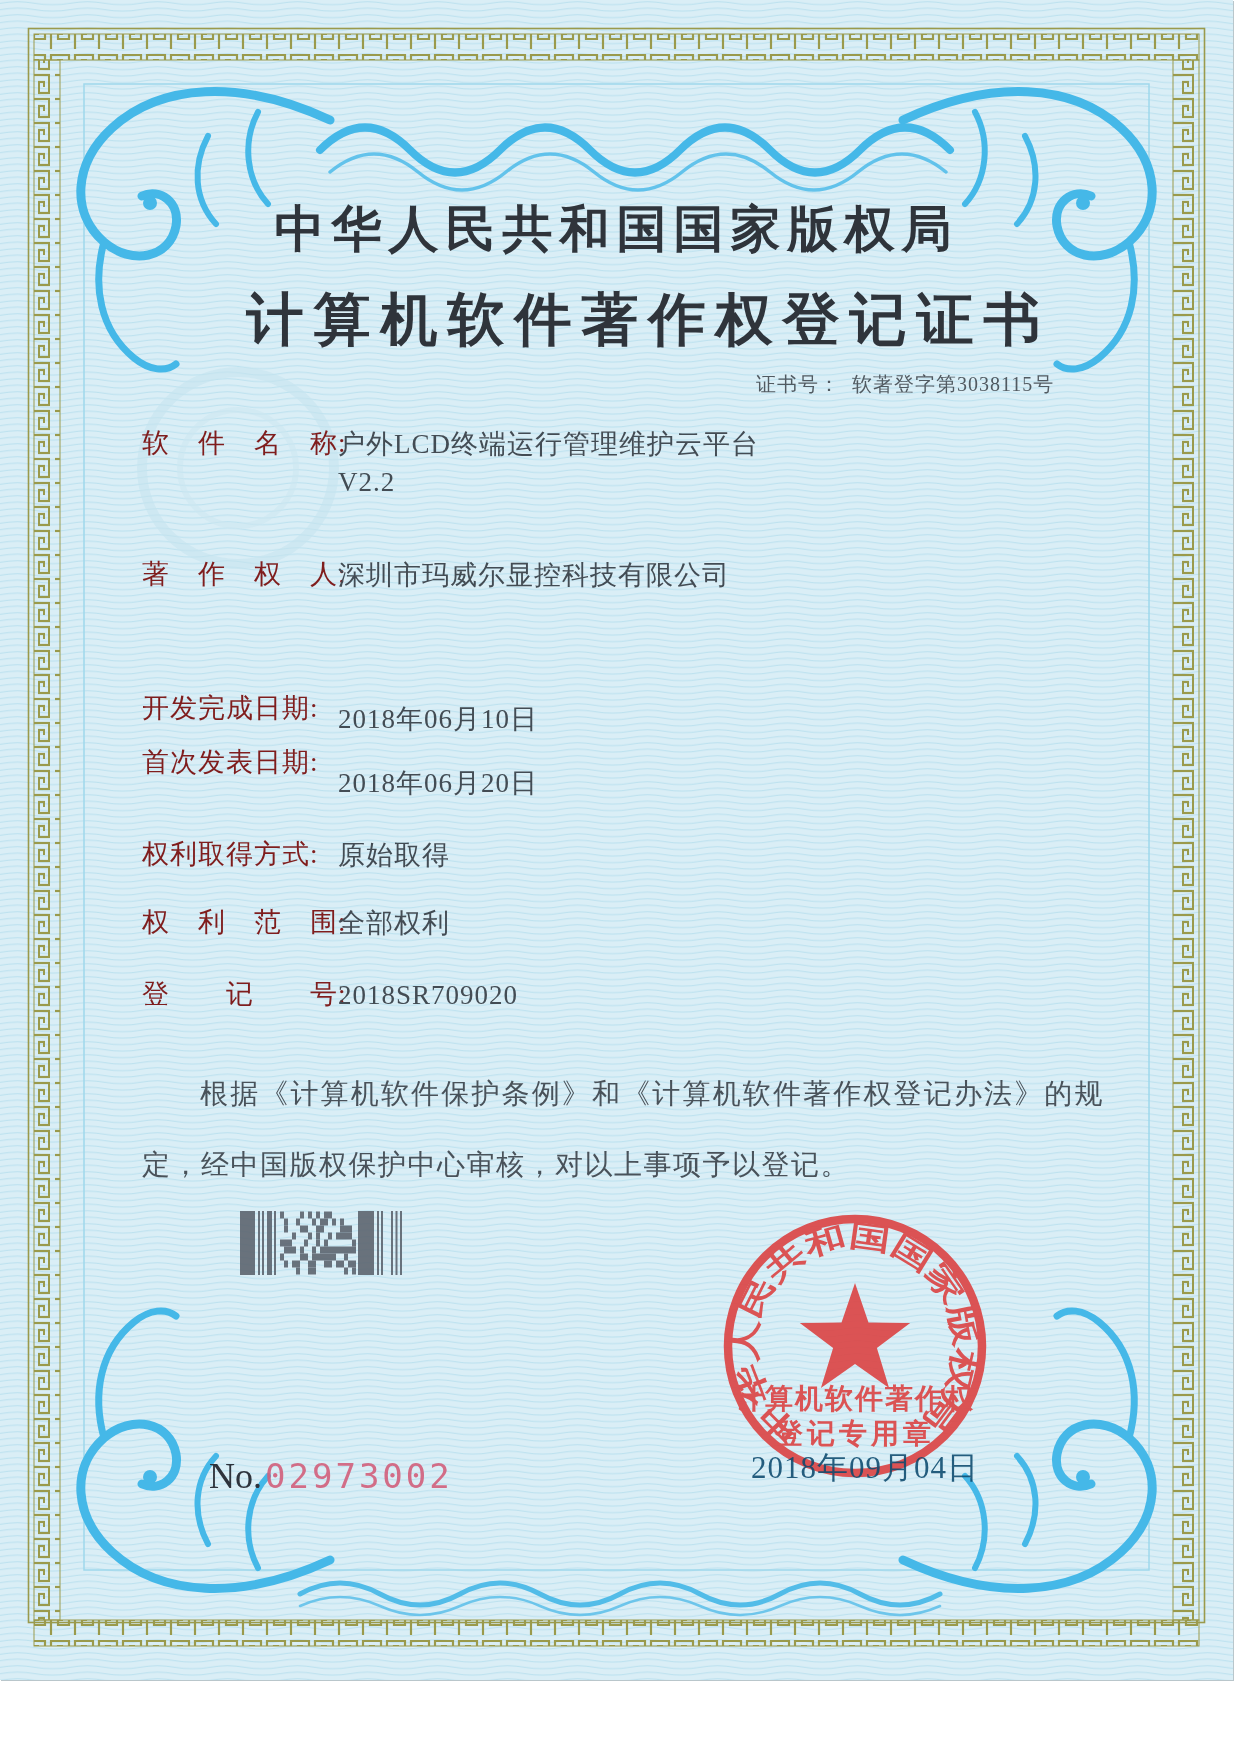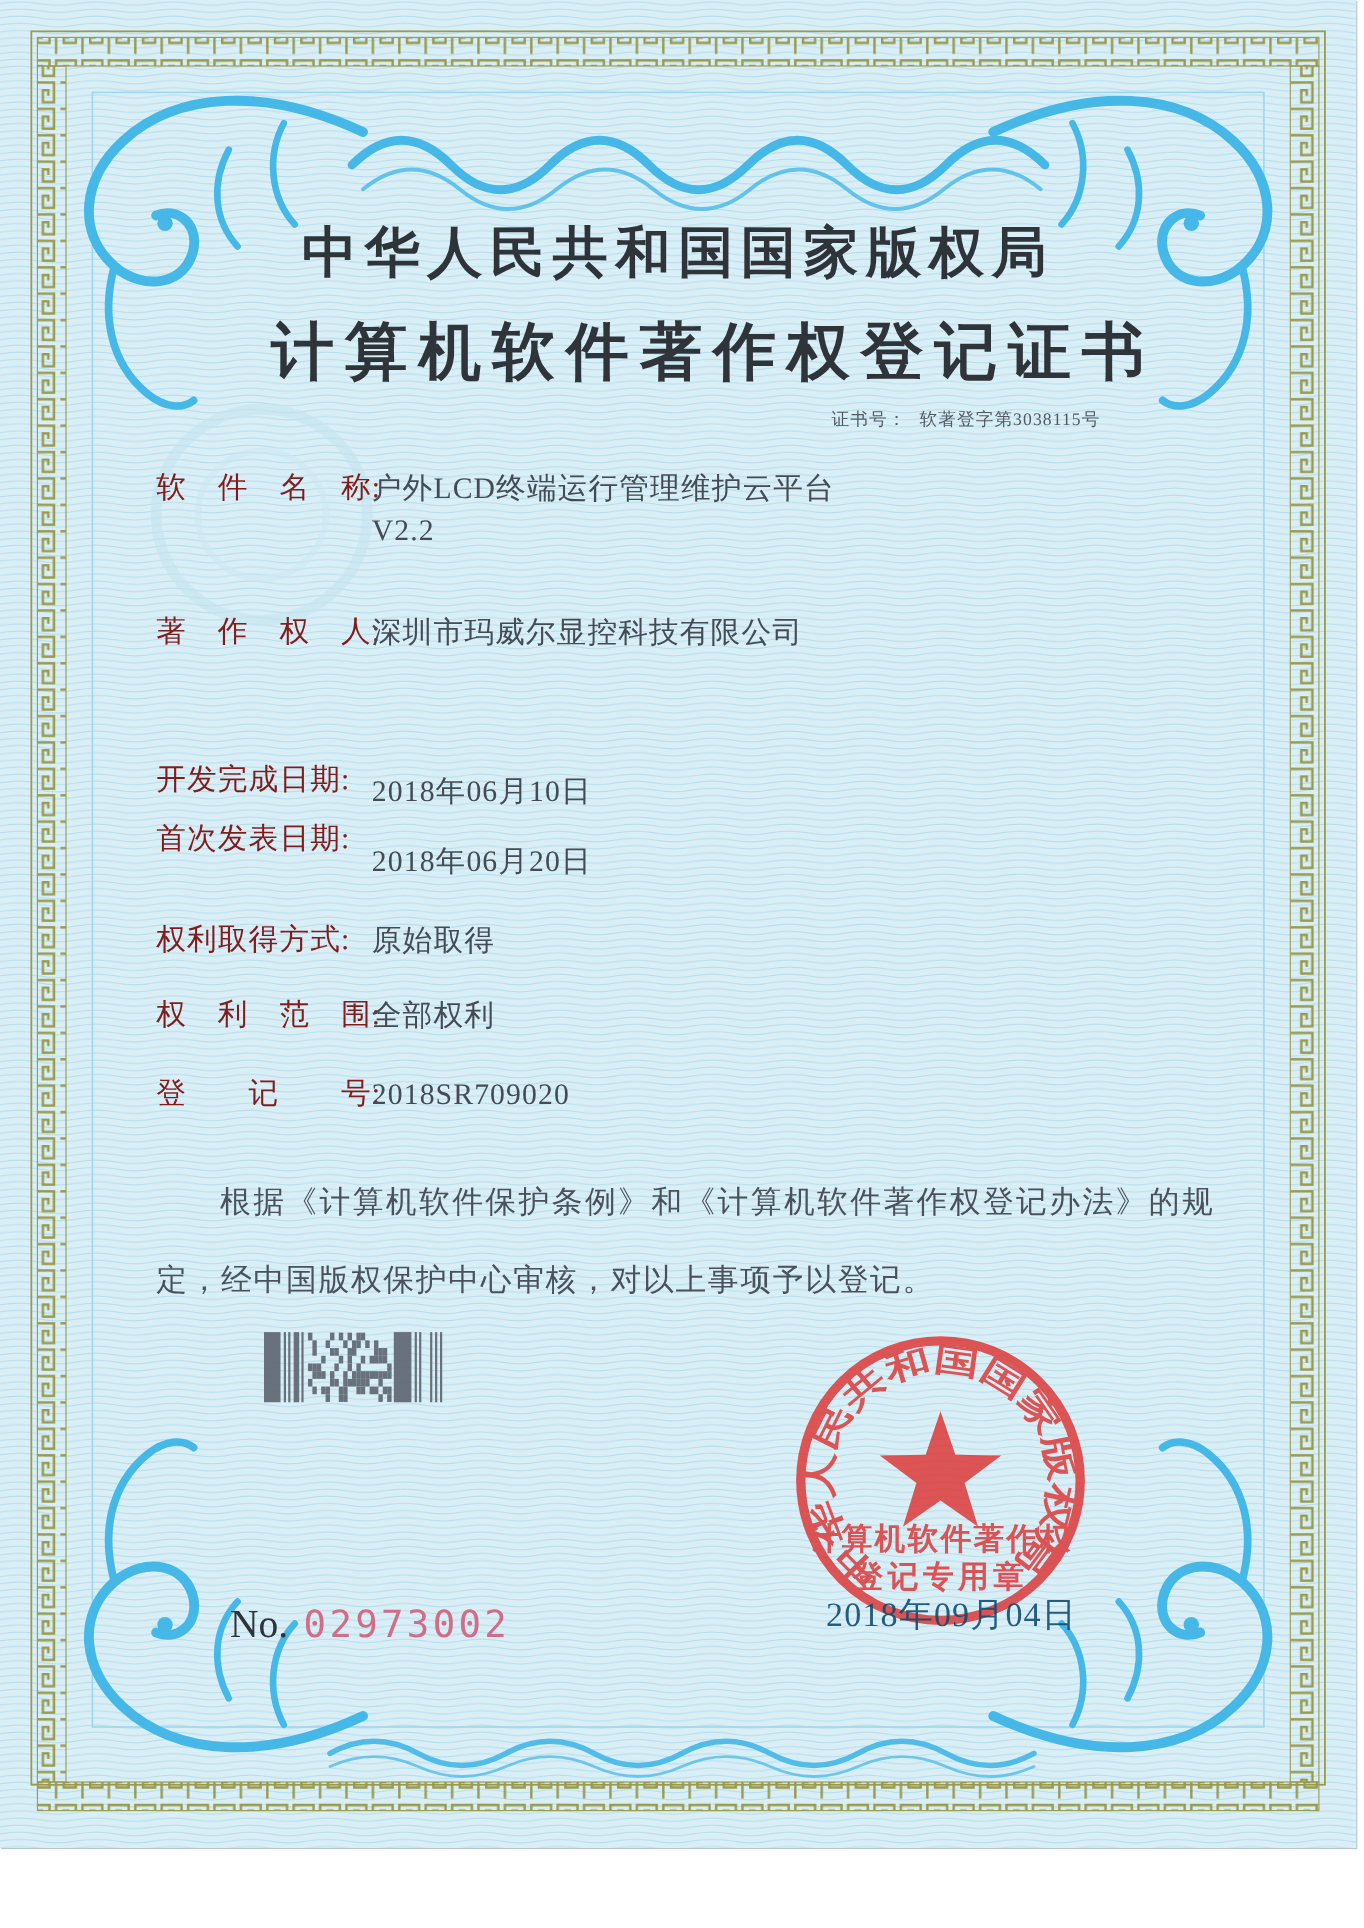--- a/index.html
+++ b/index.html
@@ -6,34 +6,34 @@
   .page{position:relative;width:1240px;height:1753px;background:#ffffff;overflow:hidden;
         font-family:"Liberation Serif", serif;}
   .paper{position:absolute;left:0;top:0;width:1233px;height:1680px;background:#daeef6;
          box-shadow:1px 1px 0 #b9c6cb;}
   .deco{position:absolute;left:0;top:0;width:1233px;height:1680px;pointer-events:none;}
   .txt{position:absolute;color:#33383f;}
   .authority{left:0;top:196px;width:1233px;text-align:center;font-size:50px;font-weight:bold;
              letter-spacing:7px;color:#2f343b;}
   .cert-title{left:0;top:282px;width:1233px;text-align:center;font-size:57px;font-weight:bold;
               letter-spacing:10px;color:#2f343b;padding-left:32px;}
-  .cert-no{left:756px;top:371px;font-size:16px;color:#515a61;letter-spacing:1px;white-space:nowrap;}
+  .cert-no{left:756px;top:371px;font-size:20px;color:#515a61;letter-spacing:1px;white-space:nowrap;}
   .cert-no .v{margin-left:12px;}
   .field-label{position:absolute;left:142px;font-size:27px;color:#7f1d1d;letter-spacing:1px;white-space:pre;}
   .field-value{position:absolute;left:338px;font-size:27px;color:#434c54;letter-spacing:1px;}
   .field-value div{line-height:38px;white-space:pre;}
   .statement{left:142px;top:1058px;width:962px;font-size:28px;color:#49525a;letter-spacing:1.5px;
              line-height:71px;text-indent:58px;text-align:justify;}
   .barcode{position:absolute;left:240px;top:1211px;width:176px;height:64px;}
   .seal{position:absolute;left:700px;top:1193px;width:310px;height:310px;}
   .issue-date{left:751px;top:1447px;font-size:31px;color:#0c4a6e;opacity:.88;letter-spacing:1px;
               white-space:nowrap;z-index:5;}
   .serial{left:209px;top:1455px;font-size:36px;color:#2e333c;white-space:nowrap;}
   .serial .num{font-family:"DejaVu Sans Mono", monospace;font-size:34px;color:#d2607c;
-               letter-spacing:3px;margin-left:14px;opacity:.9;}
+               letter-spacing:3px;margin-left:3px;opacity:.9;}
 </style>
 </head>
 <body>
 
 <div class="page">
   <div class="paper">
 
     <svg class="deco" viewBox="0 0 1233 1680">
       <defs>
         <pattern id="wv" width="70" height="6.5" patternUnits="userSpaceOnUse">

